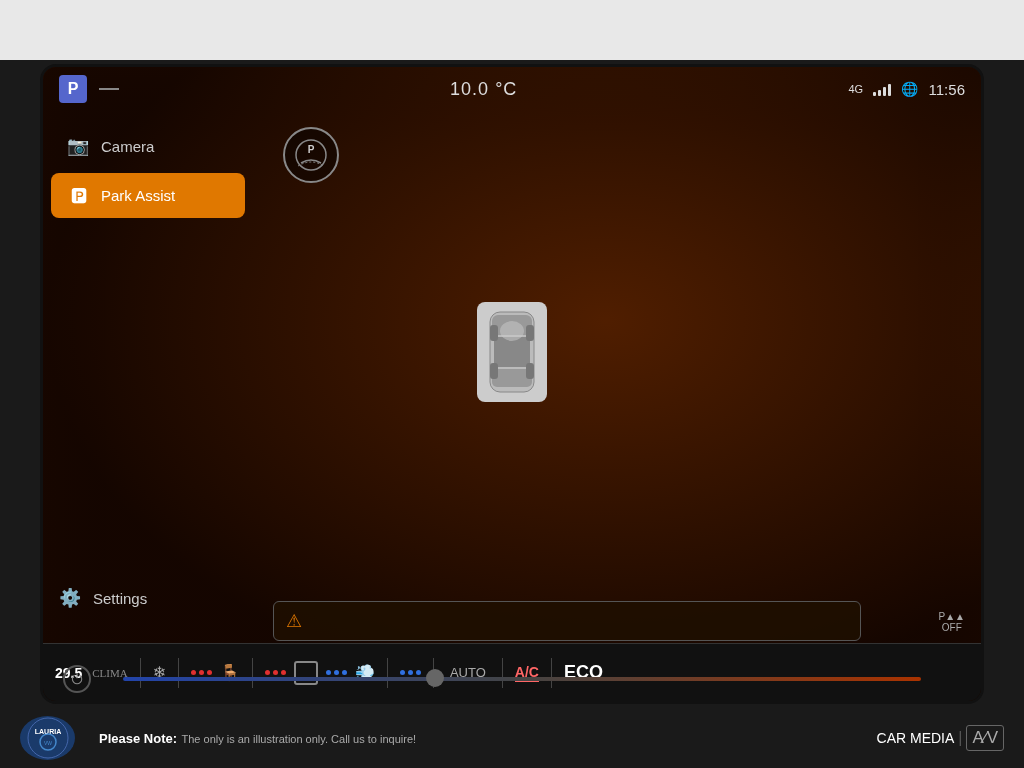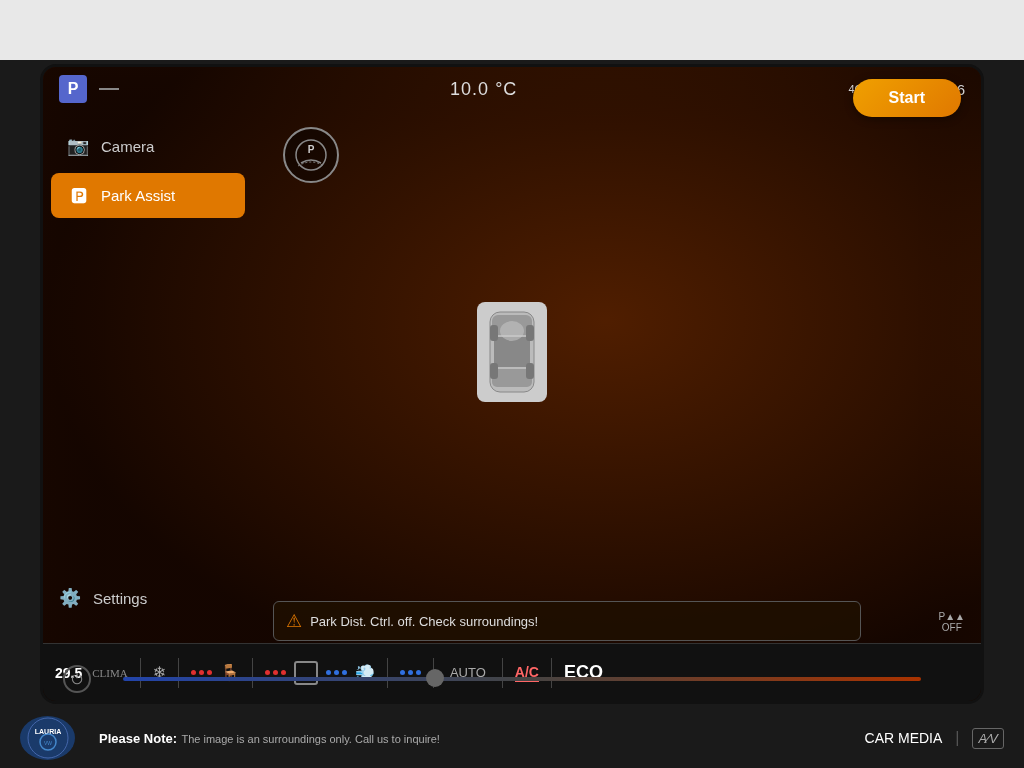--- a/index.html
+++ b/index.html
@@ -388,36 +388,35 @@
 
     .footer-left {
       display: flex;
       align-items: center;
       gap: 8px;
     }
 
     .footer-right {
       display: flex;
       align-items: center;
-      gap: 13px;
+      gap: 4px;
     }
 
     .carmedia-text {
       color: #fff;
       font-size: 14px;
       font-weight: 500;
     }
 
     .av-badge {
       border: 1px solid #666;
       color: #aaa;
-      font-size: 13px;
+      font-size: 17px;
       padding: 2px 5px;
       border-radius: 3px;
-      font-style: italic;
     }
 
     .lauria-logo {
       width: 55px;
       height: 44px;
       background: #1a3a6a;
       border-radius: 50%;
       display: flex;
       align-items: center;
       justify-content: center;
@@ -472,41 +471,39 @@
 
     <div class="park-assist-circle">
       <svg width="36" height="36" viewBox="0 0 36 36">
         <circle cx="18" cy="18" r="15" fill="none" stroke="#888" stroke-width="1.5"></circle>
         <text x="18" y="16" text-anchor="middle" fill="#ccc" font-size="10" font-weight="bold">P</text>
         <path d="M8 26 Q18 20 28 26" fill="none" stroke="#888" stroke-width="1.5"></path>
         <path d="M5 29 Q18 21 31 29" fill="none" stroke="#888" stroke-width="1" stroke-dasharray="2,2"></path>
       </svg>
     </div>
 
-    <button class="start-button">Start</button>
 
     <div class="car-view">
       <div class="car-image">
         <svg class="car-svg" viewBox="0 0 60 90">
           <rect x="8" y="5" width="44" height="80" rx="10" ry="10" fill="#bbb" stroke="#888" stroke-width="1"></rect>
           <rect x="10" y="8" width="40" height="20" rx="6" ry="6" fill="#999"></rect>
           <rect x="10" y="62" width="40" height="18" rx="5" ry="5" fill="#999"></rect>
           <rect x="12" y="30" width="36" height="30" rx="4" ry="4" fill="#888"></rect>
           <rect x="8" y="18" width="8" height="16" rx="3" ry="3" fill="#777"></rect>
           <rect x="44" y="18" width="8" height="16" rx="3" ry="3" fill="#777"></rect>
           <rect x="8" y="56" width="8" height="16" rx="3" ry="3" fill="#777"></rect>
           <rect x="44" y="56" width="8" height="16" rx="3" ry="3" fill="#777"></rect>
           <ellipse cx="30" cy="24" rx="12" ry="10" fill="#ccc" opacity="0.5"></ellipse>
         </svg>
       </div>
     </div>
 
     <div class="warning-bar">
       <span class="warning-triangle">⚠</span>
-      <span class="warning-text">Park Dist. Ctrl. off. Check surroundings!</span>
     </div>
 
     <div class="pdc-indicator">
       <span style="font-size:10px;color:#aaa;">P▲▲</span>
       <span style="font-size:10px;color:#aaa;">OFF</span>
     </div>
 
     <div class="climate-bar">
       <span class="clima-temp">29.5</span>
       <span class="clima-label">CLIMA</span>
@@ -559,21 +556,21 @@
       <div class="lauria-logo">
         <svg width="50" height="44" viewBox="0 0 50 44">
           <circle cx="25" cy="22" r="20" fill="#1a3a6a" stroke="#4466aa" stroke-width="1"></circle>
           <text x="25" y="18" text-anchor="middle" fill="white" font-size="7" font-weight="bold">LAURIA</text>
           <circle cx="25" cy="26" r="8" fill="none" stroke="#4488cc" stroke-width="1.5"></circle>
           <text x="25" y="29" text-anchor="middle" fill="#4488cc" font-size="5">VW</text>
         </svg>
       </div>
       <div>
         <span style="color:white;font-size:13px;font-weight:bold;margin-left:16px;">Please Note:</span>
-        <span style="color:#aaa;font-size:11px;">The image is an surroundings only. Call us to inquire!</span>
+        <span style="color:#aaa;font-size:11px;">The only is an illustration only. Call us to inquire!</span>
       </div>
     </div>
     <div class="footer-right">
       <span class="carmedia-text">CAR MEDIA</span>
       <span style="color:#555;font-size:16px;">|</span>
       <span class="av-badge">A∕V</span>
     </div>
   </div>
 </div>
 

